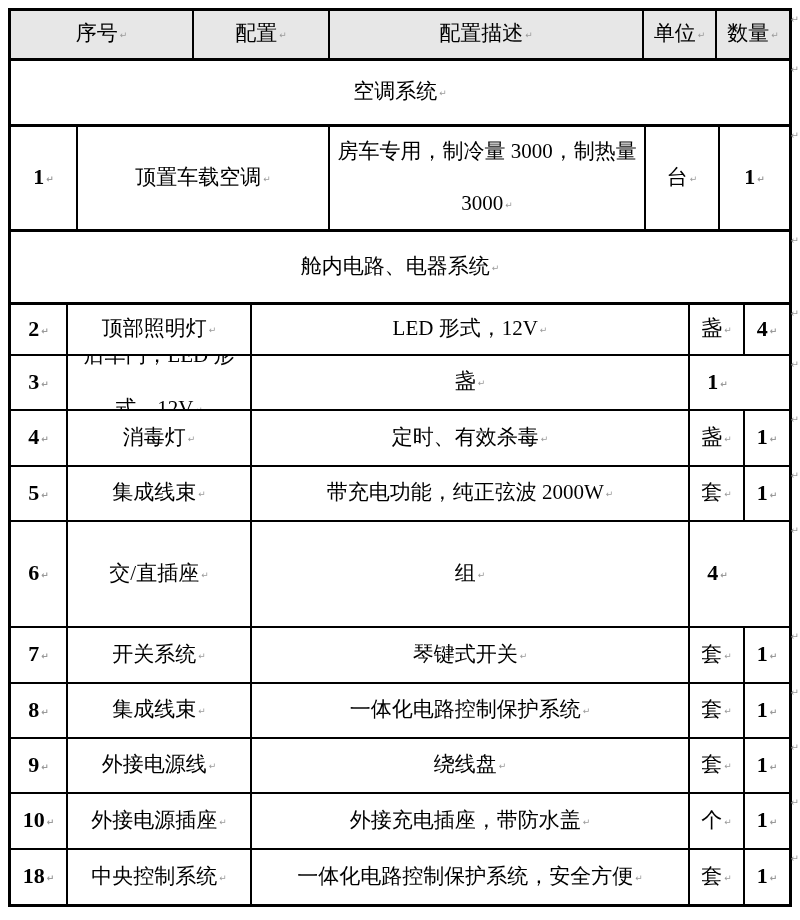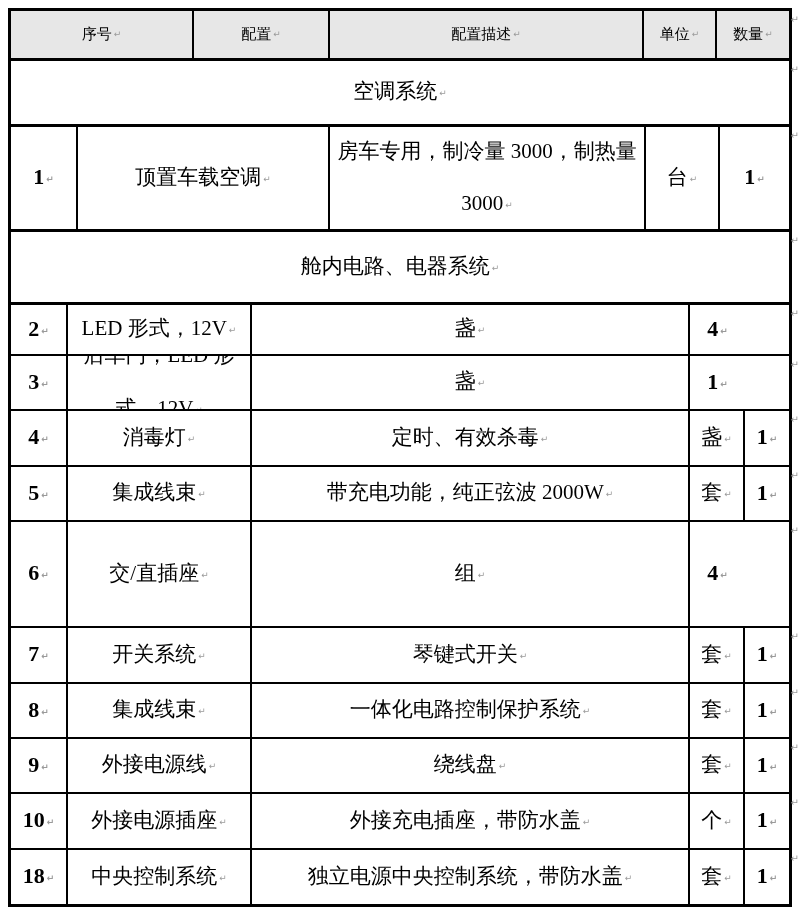--- a/index.html
+++ b/index.html
@@ -63,21 +63,21 @@
     font-family: "DejaVu Sans", sans-serif;
   }
   .num { font-weight: bold; font-size: 22px; }
 
   
   .hdr {
     grid-template-columns: 183px 136px 314px 73px 72px;
     height: 47px;
     background: #e7e7e7;
   }
-  .hdr .cell { font-size: 15px; }
+  .hdr .cell { font-size: 21px; }
 
   
   .section {
     grid-template-columns: 1fr;
     border-top: 3px solid #000;
   }
   .section .cell { border-right: none; }
   .sec-ac   { height: 66px; }
   .sec-elec { height: 73px; }
 
@@ -150,20 +150,23 @@
       <div class="cell">
           <span class="t">舱内电路、电器系统</span>
         </div>
     </div>
 
     <div class="trow rw first h52">
       <div class="cell num">
           <span class="t">2</span>
         </div>
       <div class="cell">
+          <span class="t">顶部照明灯</span>
+        </div>
+      <div class="cell">
           <span class="t">LED 形式，12V</span>
         </div>
       <div class="cell">
           <span class="t">盏</span>
         </div>
       <div class="cell num">
           <span class="t">4</span>
         </div>
     </div>
 
@@ -306,21 +309,21 @@
     </div>
 
     <div class="trow rw h56">
       <div class="cell num">
           <span class="t">18</span>
         </div>
       <div class="cell">
           <span class="t">中央控制系统</span>
         </div>
       <div class="cell">
-          <span class="t">独立电源中央控制系统，带防水盖</span>
+          <span class="t">一体化电路控制保护系统，安全方便</span>
         </div>
       <div class="cell">
           <span class="t">套</span>
         </div>
       <div class="cell num">
           <span class="t">1</span>
         </div>
     </div>
 
   </div>

